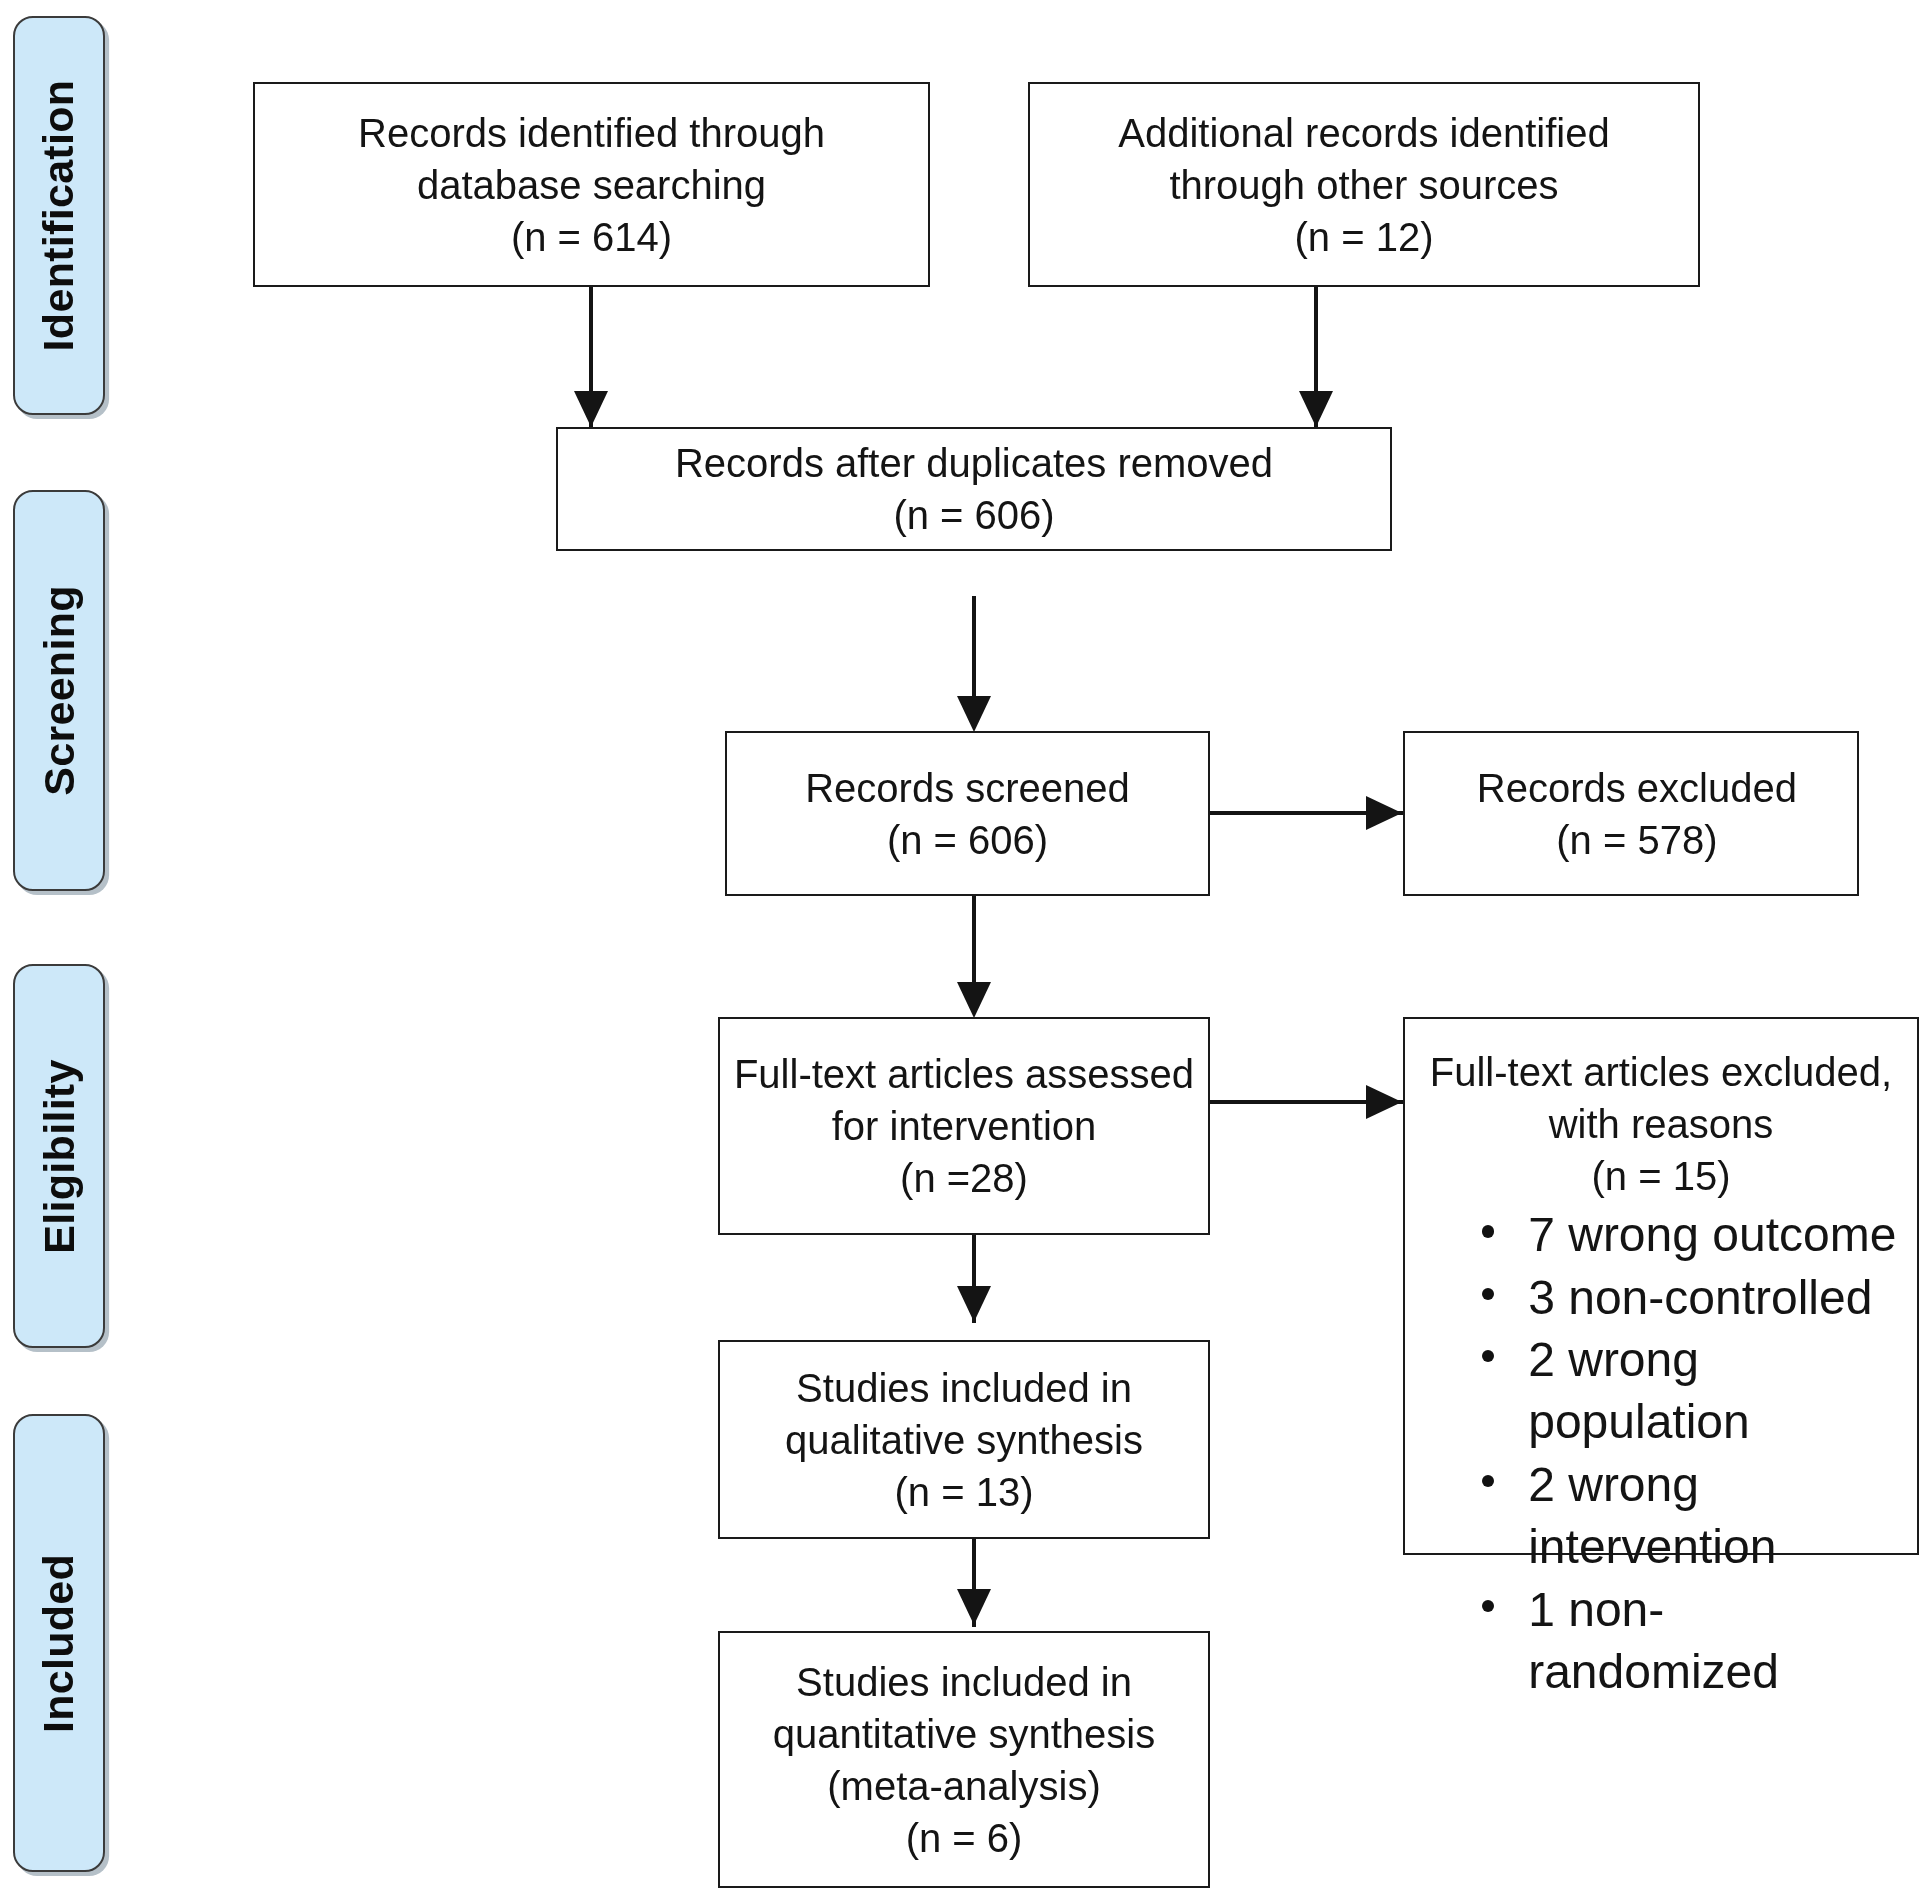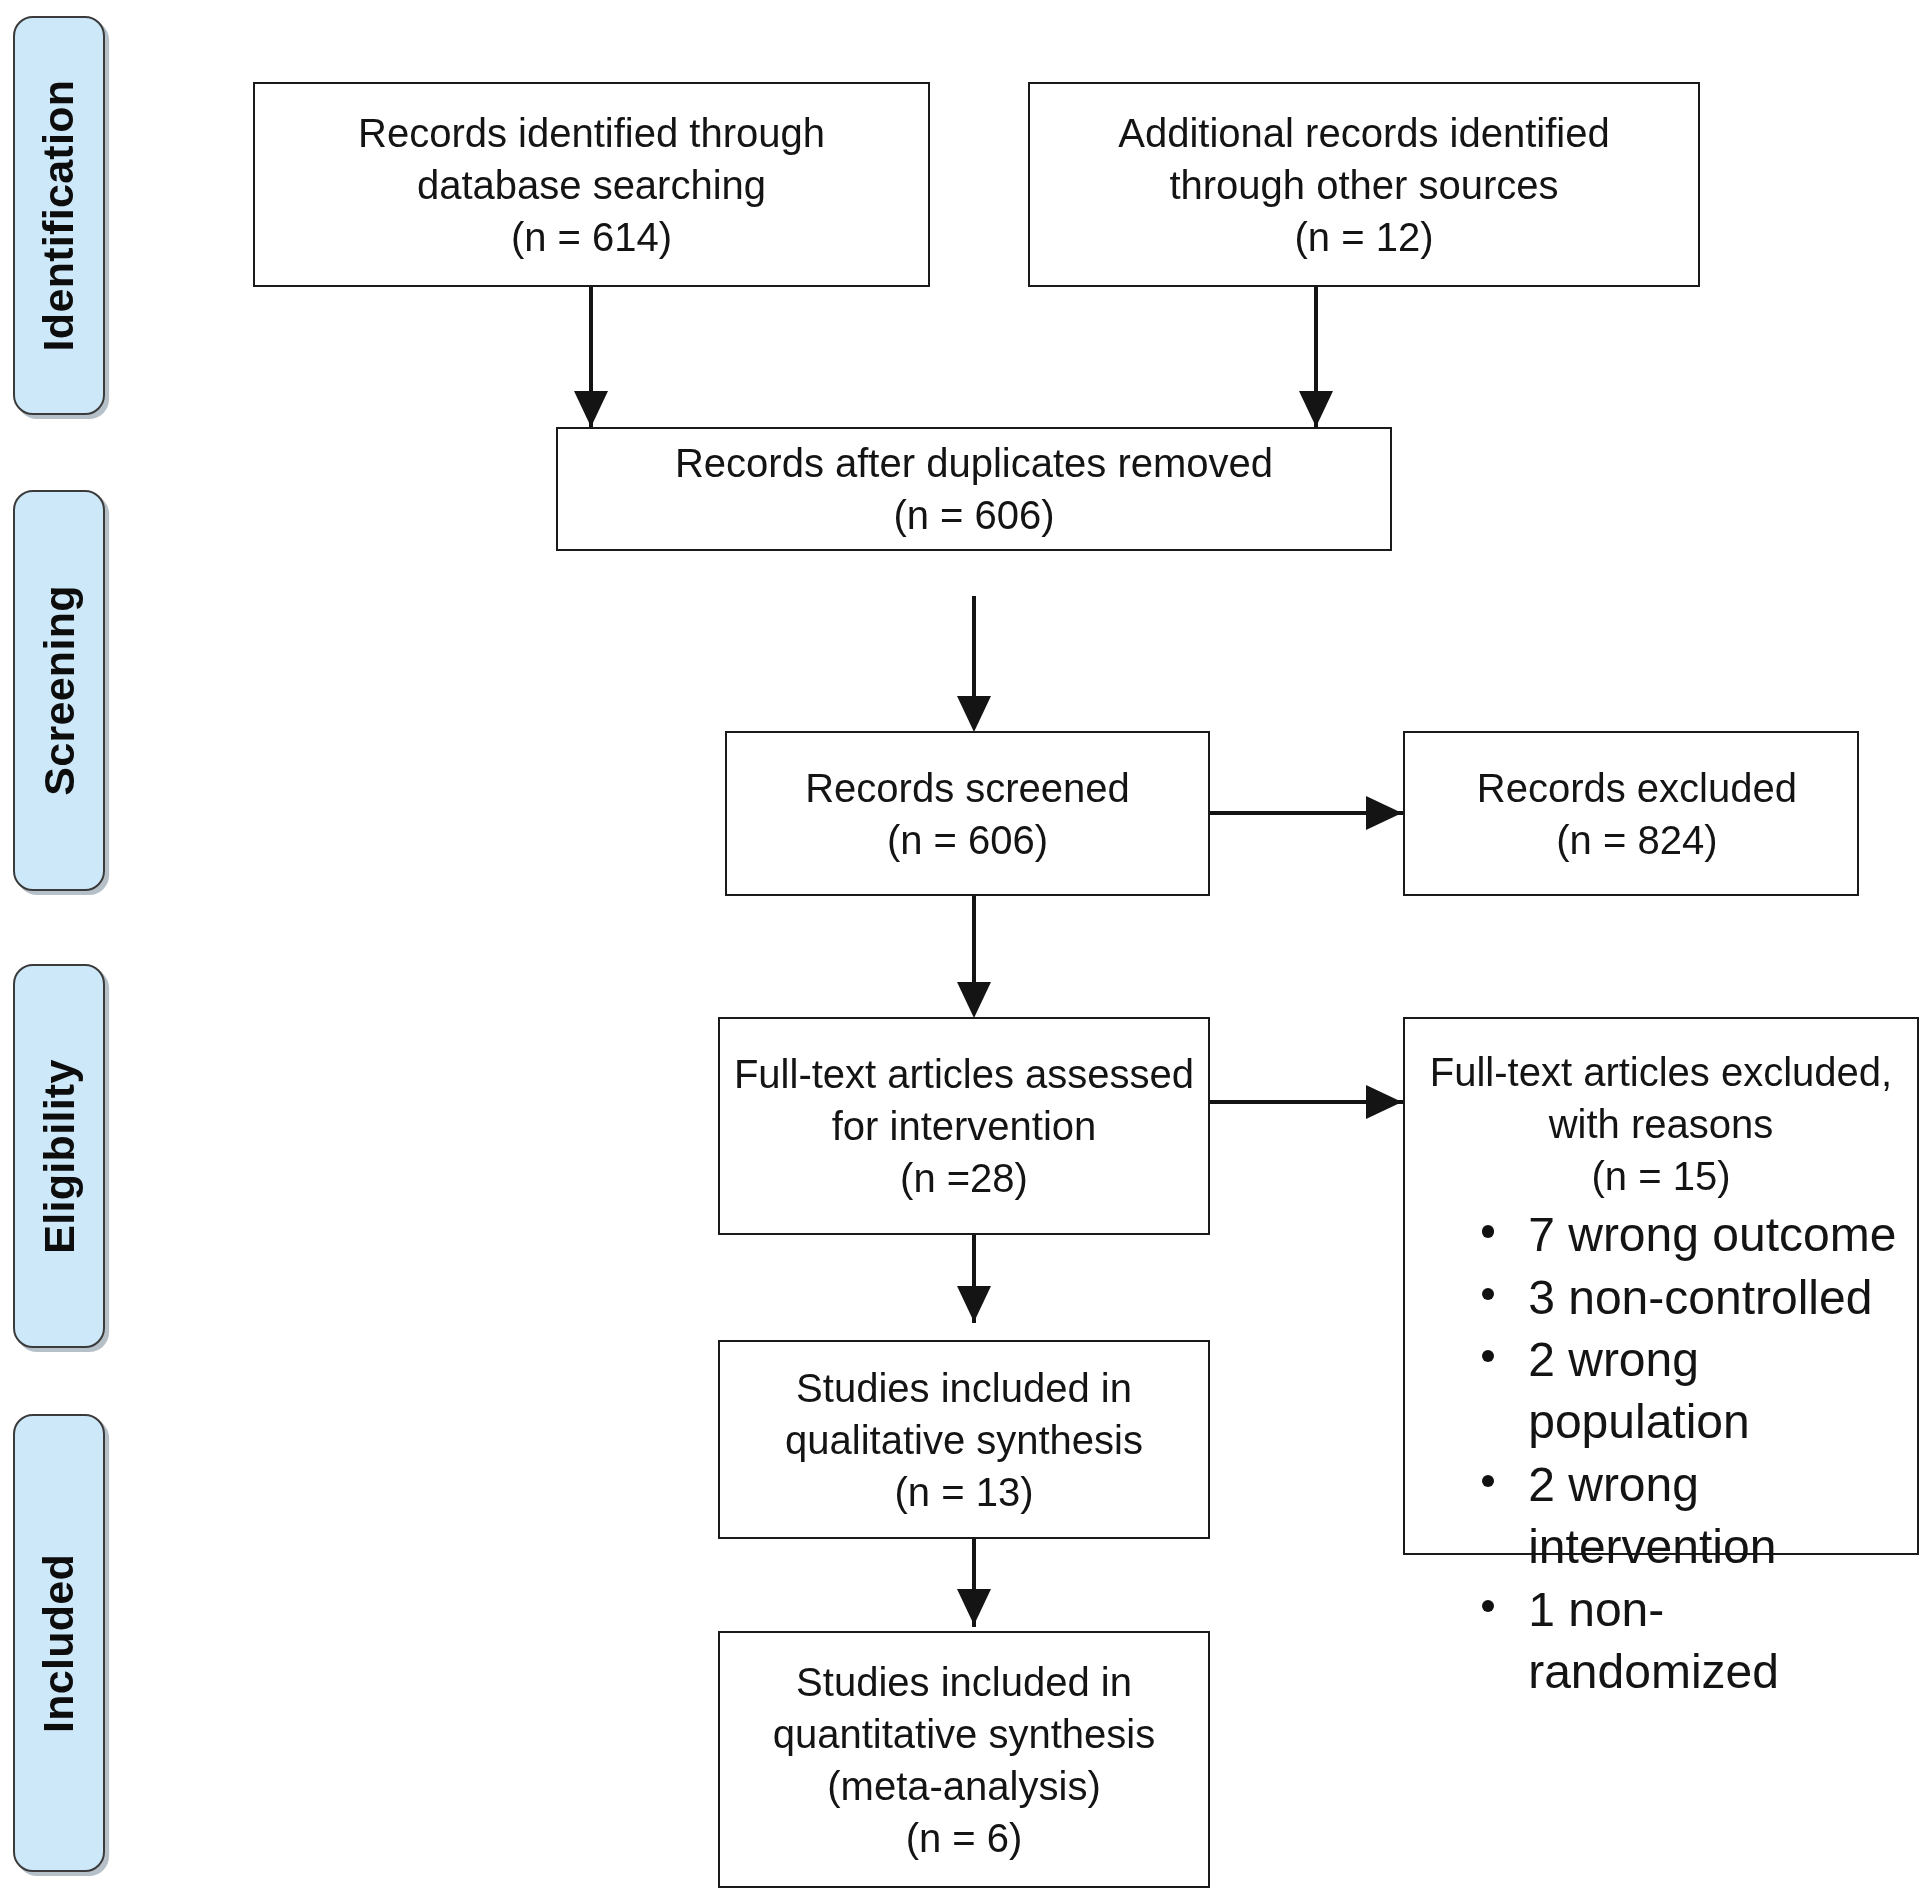--- a/index.html
+++ b/index.html
@@ -168,21 +168,21 @@
   <div class="flow-box" style="left:725px; top:731px; width:485px; height:165px;">
     <span class="ln">Records screened</span>
     <span class="ln">(n = 606)</span>
   </div>
 
   <div class="h-line" style="left:1210px; top:811px; width:193px;"></div>
   <div class="arrow-right" style="left:1366px; top:796px;"></div>
 
   <div class="flow-box" style="left:1403px; top:731px; width:456px; height:165px;padding-left:20px;">
     <span class="ln">Records excluded</span>
-    <span class="ln">(n = 824)</span>
+    <span class="ln">(n = 578)</span>
   </div>
 
   <div class="v-line" style="left:972px; top:896px; height:105px;"></div>
   <div class="arrow-down" style="left:957px; top:982px;"></div>
 
   <div class="flow-box" style="left:718px; top:1017px; width:492px; height:218px;">
     <span class="ln">Full-text articles assessed</span>
     <span class="ln">for intervention</span>
     <span class="ln">(n =28)</span>
   </div>

